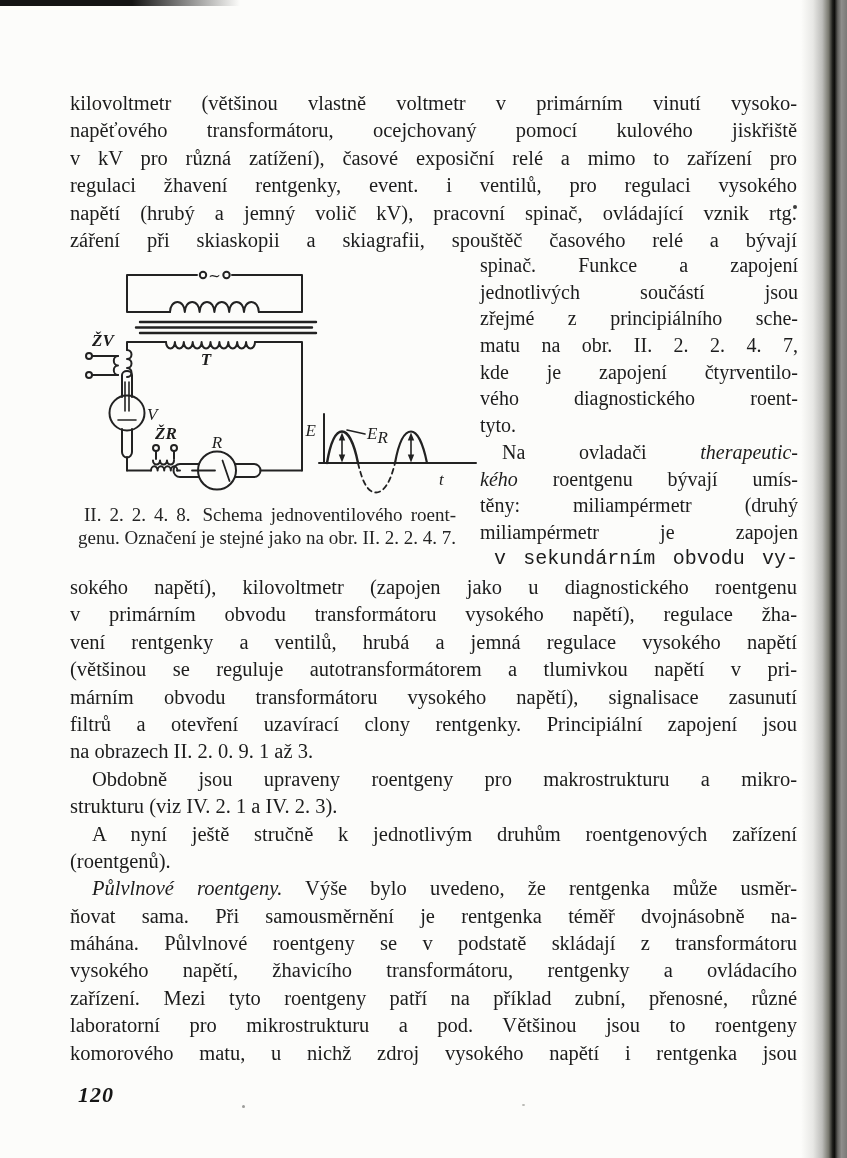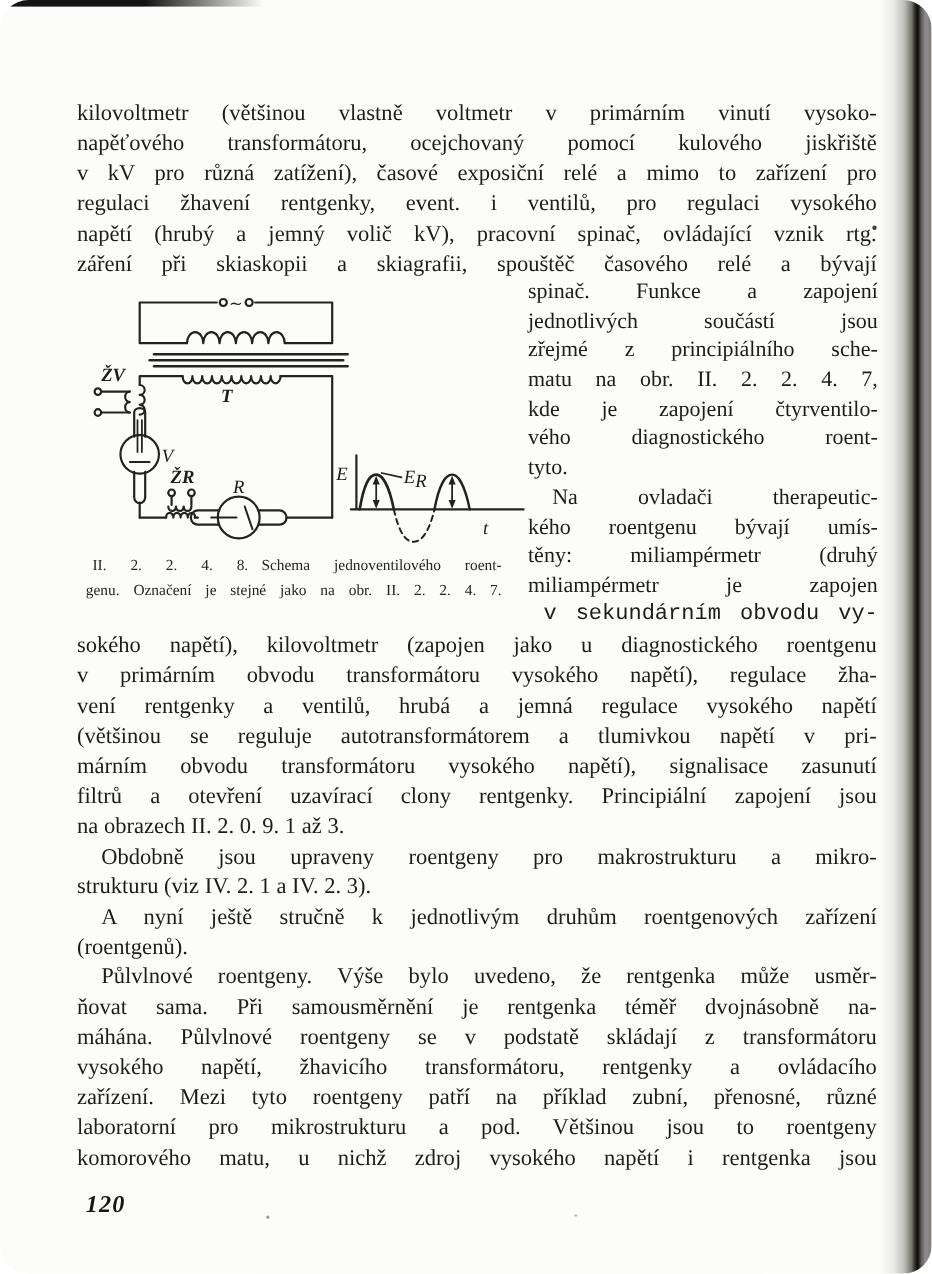--- a/index.html
+++ b/index.html
@@ -1,21 +1,21 @@
 <!DOCTYPE html>
 <html><head>
 <meta charset="utf-8">
 <style>
   html,body{margin:0;padding:0;}
   body{
     width:847px;height:1158px;position:relative;background:#ffffff;
     font-family:"Liberation Serif", serif;color:#1e1e1e;
     -webkit-font-smoothing:antialiased;
   }
-  .page{position:absolute;inset:0;width:847px;height:1158px;background:#fcfcfa;overflow:hidden;border-radius:26px;}
+  .page{position:absolute;inset:0;width:847px;height:1158px;background:#fcfcfa;overflow:hidden;}
 
   
   .art-top{position:absolute;top:0;left:0;width:240px;height:6px;
     background:linear-gradient(90deg,#141414 0%,#141414 55%,rgba(20,20,20,0) 100%);}
   .art-right{position:absolute;top:0;right:0;width:46px;height:1158px;
     background:linear-gradient(90deg,
       rgba(252,252,250,0) 0%,
       rgba(228,228,225,.85) 26%,
       #bdbdba 46%,
       #78786f 60%,
@@ -24,30 +24,30 @@
       #62615e 80%,
       #8f8e8c 88%,
       #7b7a78 100%);}
   .speck{position:absolute;border-radius:50%;}
 
   
   .ln{position:relative;font-size:20.5px;height:27.4px;line-height:27.4px;color:#1c1c1c;}
   .jl{text-align:justify;text-align-last:justify;}
   .la{text-align:left;text-align-last:left;}
   .ind{padding-left:22px;}
-  .it{}
+  .it{font-style:italic;}
 
   .intro{position:absolute;left:70px;top:90px;width:727px;}
   .rcol{position:absolute;left:480px;top:252px;width:318px;}
   .rcol .ln{font-size:20px;height:26.7px;line-height:26.7px;}
   .rcol .ind2{padding-left:14px;font-family:Liberation Mono, monospace;}
   .lower{position:absolute;left:70px;top:574px;width:727px;}
 
   .caption{position:absolute;left:78px;top:503px;width:378px;}
-  .caption .ln{font-size:14px;height:23px;line-height:23px;color:#242424;}
+  .caption .ln{font-size:19px;height:23px;line-height:23px;color:#242424;}
   .caption .c1{padding-left:6px;}
   .capnum{margin-right:12px;}
 
   .figure{position:absolute;left:76px;top:262px;}
   .flab{font:italic 700 17px "Liberation Serif",serif;fill:#1d1d1d;}
   .glab{font:italic 400 17px "Liberation Serif",serif;fill:#1d1d1d;}
   .tlab{font:400 15px "DejaVu Sans",sans-serif;fill:#1d1d1d;}
 
   .pagenum{position:absolute;left:78px;top:1082px;font-style:italic;font-weight:600;
     font-size:22px;letter-spacing:1px;color:#161616;}

